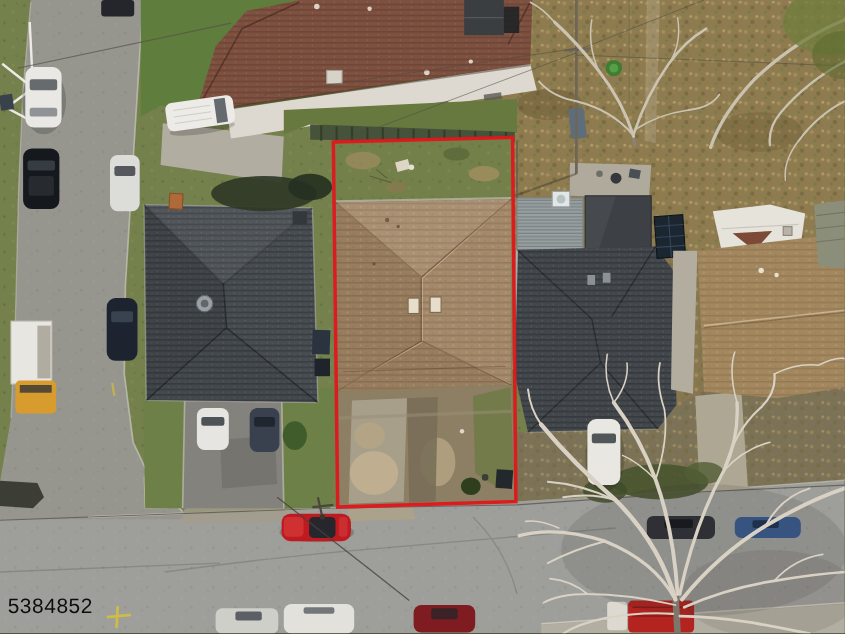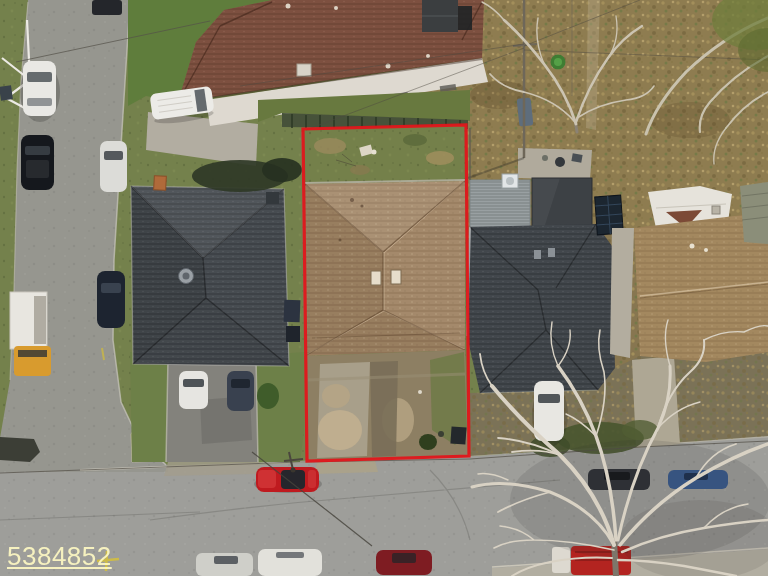--- a/index.html
+++ b/index.html
@@ -1,20 +1,20 @@
 <!DOCTYPE html>
 <html><head>
 <meta charset="utf-8">
 <style>
   html,body{margin:0;padding:0;background:#1b1b1b;}
   .stage{position:relative;width:768px;height:576px;overflow:hidden;
          font-family:"Liberation Sans",sans-serif;background:#74814c;}
   .stage svg{position:absolute;left:0;top:0;display:block;}
-  .watermark{position:absolute;left:7px;top:541px;font-size:26px;font-weight:500;
-             letter-spacing:.5px;color:#fef9c3;opacity:.92;text-decoration:underline;}
+  .watermark{position:absolute;left:7px;top:541px;font-size:19px;font-weight:500;
+             letter-spacing:.5px;color:#000000;opacity:.92;}
 </style>
 </head>
 <body>
 
 <div class="stage">
 <svg width="768" height="576" viewBox="0 0 768 576">
 <defs>
   <pattern id="leafdots" width="15" height="13" patternUnits="userSpaceOnUse">
     <circle cx="3" cy="3" r="1.7" fill="#a5915c" opacity=".9"></circle>
     <circle cx="9" cy="7" r="2" fill="#77673f" opacity=".8"></circle>

